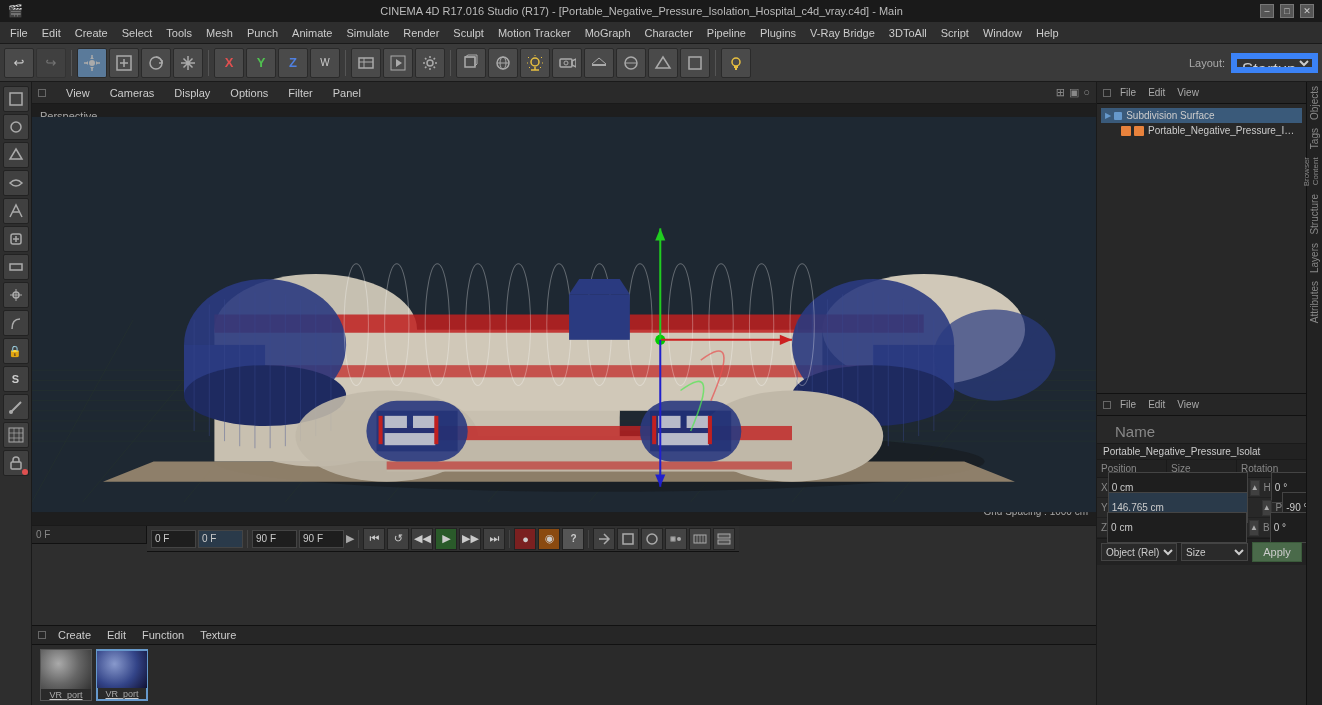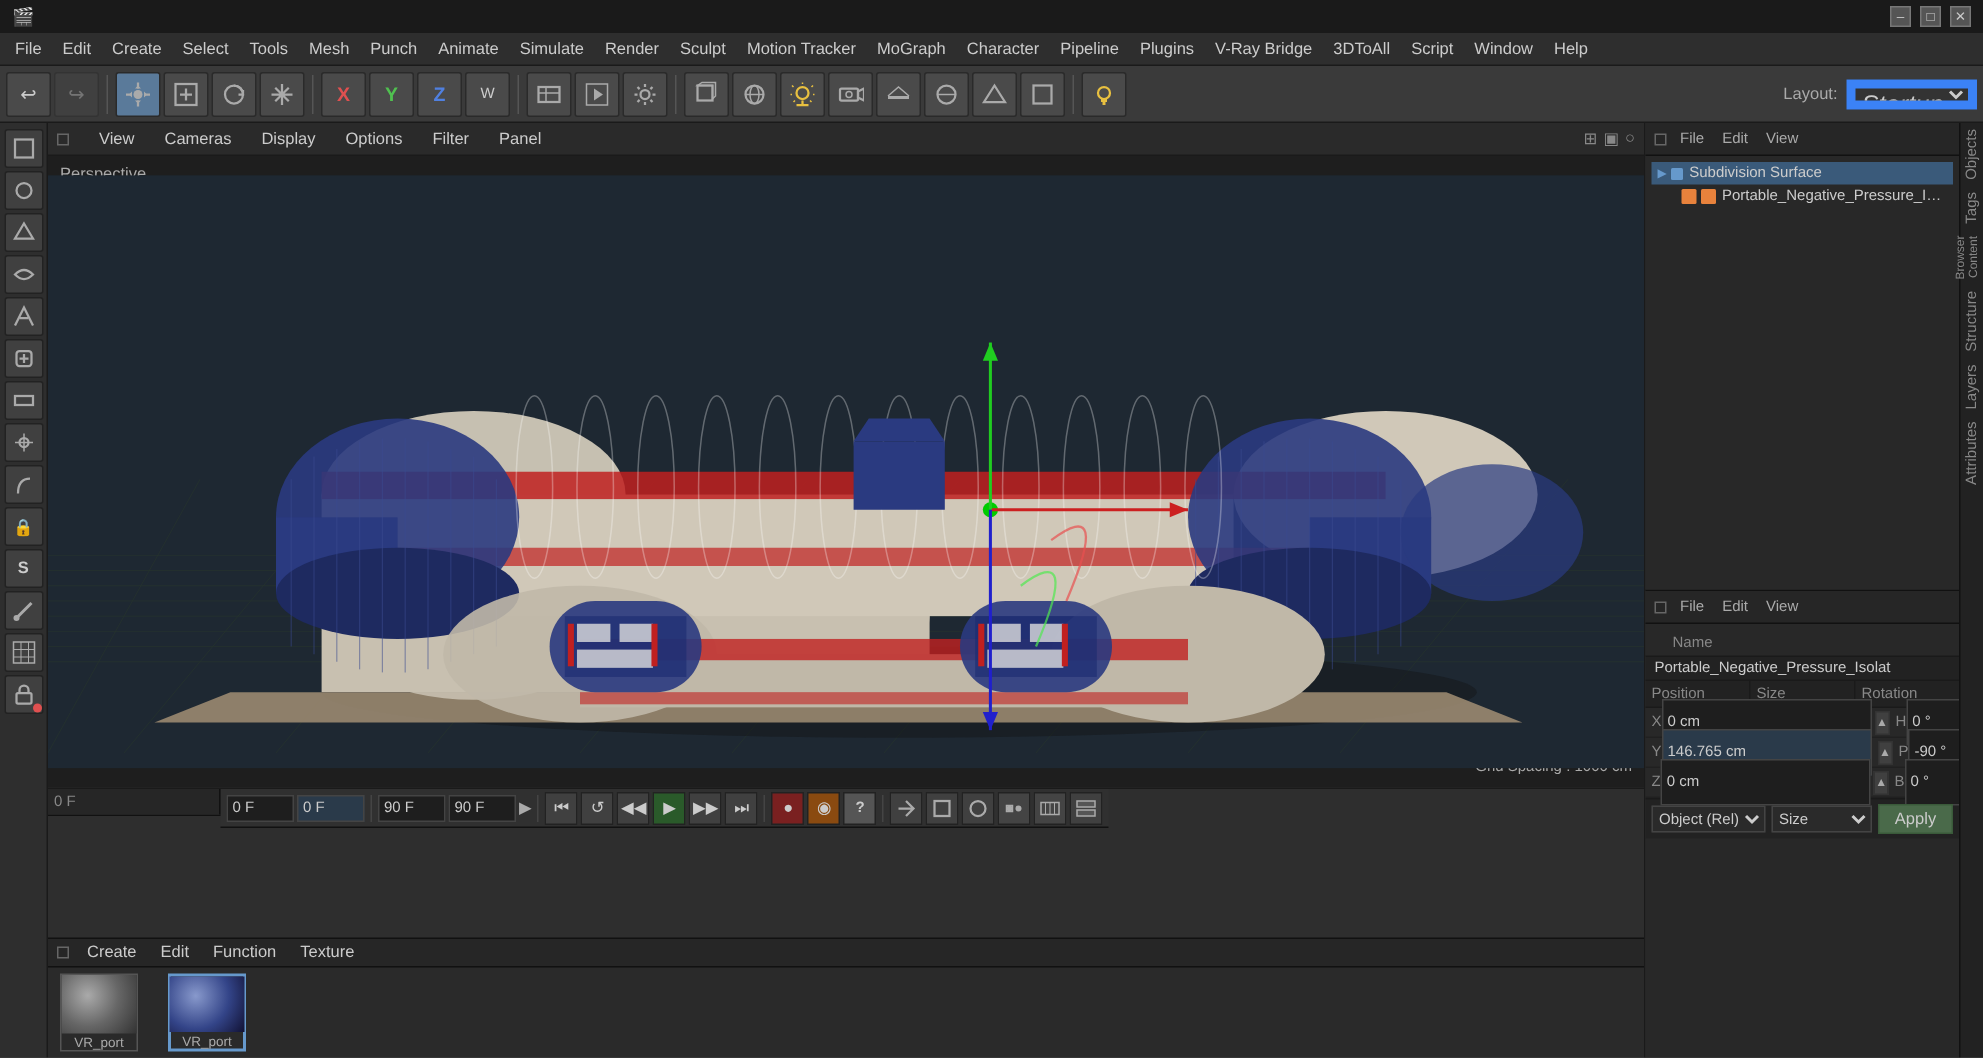--- a/index.html
+++ b/index.html
@@ -84,21 +84,21 @@
     #timeline-controls { height: 26px; background: #303030; display: flex; align-items: center; padding: 0 4px; gap: 2px; border-bottom: 1px solid #111; }
     .tl-input { width: 50px; height: 18px; background: #1e1e1e; border: 1px solid #444; color: #ccc; font-size: 10px; padding: 0 3px; }
     .tl-btn { width: 22px; height: 22px; background: #404040; border: 1px solid #222; display: flex; align-items: center; justify-content: center; font-size: 11px; color: #ccc; cursor: pointer; }
     .tl-btn.red { background: #7a2020; }
     .tl-btn.orange { background: #8a4a10; }
 
     
     #bottom-area { height: 80px; background: #2a2a2a; border-top: 1px solid #111; display: flex; flex-direction: column; }
     #bottom-toolbar { height: 22px; background: #262626; display: flex; align-items: center; padding: 0 6px; gap: 8px; border-bottom: 1px solid #111; }
     .bottom-tool { font-size: 11px; color: #ccc; cursor: pointer; padding: 2px 4px; }
-    #material-area { flex: 1; display: flex; align-items: flex-start; padding: 4px 8px; gap: 20px; }
+    #material-area { flex: 1; display: flex; align-items: flex-start; padding: 4px 8px; gap: 4px; text-decoration: underline; }
     .material-thumb { width: 52px; height: 52px; border: 1px solid #555; display: flex; flex-direction: column; align-items: center; }
     .material-name { font-size: 9px; color: #aaa; text-align: center; margin-top: 1px; }
 
     
     #attr-panel { flex: 1; display: flex; flex-direction: column; }
     #attr-header { height: 22px; background: #262626; display: flex; align-items: center; padding: 0 6px; gap: 6px; border-bottom: 1px solid #111; }
     #attr-content { flex: 1; background: #282828; padding: 4px 0; }
     .attr-row { display: flex; align-items: center; height: 20px; padding: 0 4px; border-bottom: 1px solid #202020; }
     .attr-label { width: 18px; font-size: 10px; color: #888; }
     .attr-input { flex: 1; height: 31px; background: #1e1e1e; border: 1px solid #444; color: #ccc; font-size: 10px; padding: 0 3px; }
@@ -116,20 +116,21 @@
     #right-vtabs { width: 16px; background: #222; display: flex; flex-direction: column; border-left: 1px solid #111; }
 
     
     .obj-selected { background: #3a5a7a; }
   </style>
 </head>
 <body>
 
 <div id="titlebar">
   <span style="font-size:12px;">🎬</span>
+  <span id="titlebar-title-text">CINEMA 4D R17.016 Studio (R17) - [Portable_Negative_Pressure_Isolation_Hospital_c4d_vray.c4d] - Main</span>
   <div id="titlebar-controls">
     <div class="title-btn">–</div>
     <div class="title-btn">□</div>
     <div class="title-btn">✕</div>
   </div>
 </div>
 
 <div id="menubar">
     <span class="menu-item">File</span>
     <span class="menu-item">Edit</span>
@@ -666,21 +667,21 @@
       <div id="attr-panel">
         <div id="attr-header">
           <div style="width:8px;height:8px;border:1px solid #666;"></div>
           <span class="panel-header-btn">File</span>
           <span class="panel-header-btn">Edit</span>
           <span class="panel-header-btn">View</span>
         </div>
         <div id="attr-content">
 
           <div style="padding:3px 6px;border-bottom:1px solid #1a1a1a;display:flex;align-items:center;gap:6px;">
-            <span style="font-size:10px;color:#888;min-width:36px;padding-left:12px;">Name</span>
+            <span style="font-size:15px;color:#888;min-width:36px;padding-left:12px;">Name</span>
           </div>
           <div style="padding:2px 6px;border-bottom:1px solid #1a1a1a;background:#222;">
             <span style="font-size:10px;color:#ccc;white-space:nowrap;overflow:hidden;display:block;text-overflow:ellipsis;">Portable_Negative_Pressure_Isolat</span>
           </div>
 
           <div style="display:flex;height:18px;background:#222;border-bottom:1px solid #1a1a1a;">
             <div style="flex:1;display:flex;align-items:center;padding:0 4px;border-right:1px solid #1a1a1a;">
               <span style="font-size:10px;color:#888;">Position</span>
             </div>
             <div style="flex:1;display:flex;align-items:center;padding:0 4px;border-right:1px solid #1a1a1a;">
@@ -695,21 +696,21 @@
             <span class="attr-label">X</span>
             <input class="attr-input" type="text" style="flex: 1 1 0%; margin-right: 2px;" value="0 cm">
             <div class="attr-spinbtn">▲</div>
             <span class="attr-label" style="margin-left:4px;">H</span>
             <input class="attr-input" type="text" style="flex: 1 1 0%; margin-right: 2px;" value="0 °">
 
           </div>
 
           <div class="attr-row">
             <span class="attr-label">Y</span>
-            <input class="attr-input highlight" type="text" style="flex: 1 1 0%; margin-right: 4px;" value="146.765 cm">
+            <input class="attr-input highlight" type="text" style="flex: 1 1 0%; margin-right: 14px;" value="146.765 cm">
             <div class="attr-spinbtn">▲</div>
             <span class="attr-label" style="margin-left:4px;">P</span>
             <input class="attr-input" type="text" style="flex: 1 1 0%; margin-right: 2px;" value="-90 °">
 
           </div>
 
           <div class="attr-row">
             <span class="attr-label">Z</span>
             <input class="attr-input" type="text" style="flex: 1 1 0%; margin-right: 2px;" value="0 cm">
             <div class="attr-spinbtn">▲</div>

